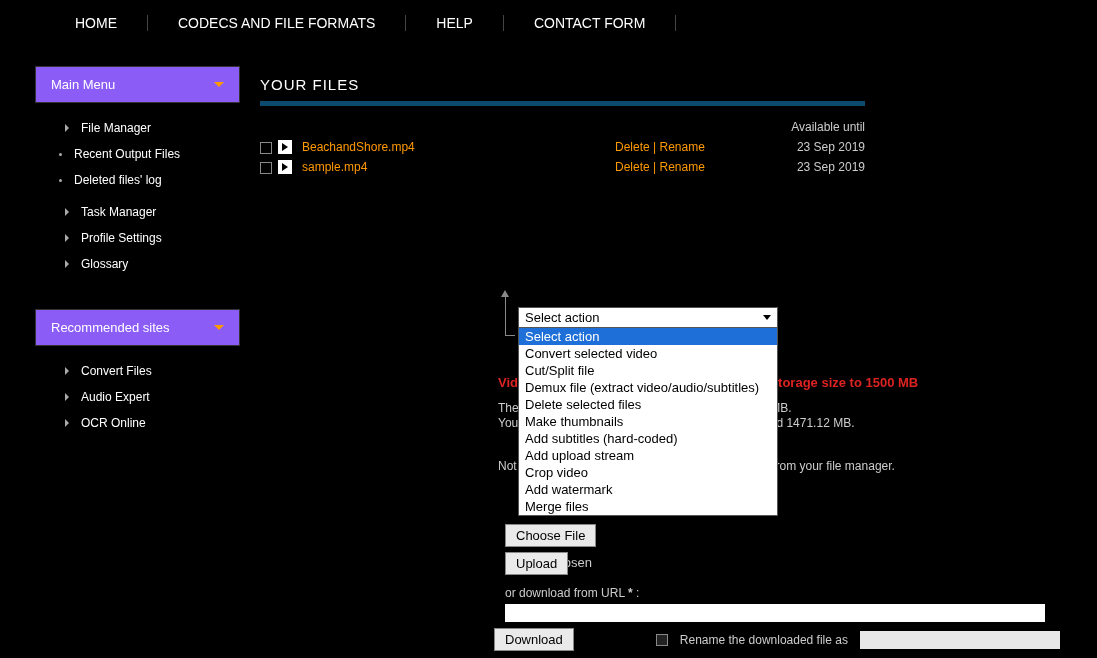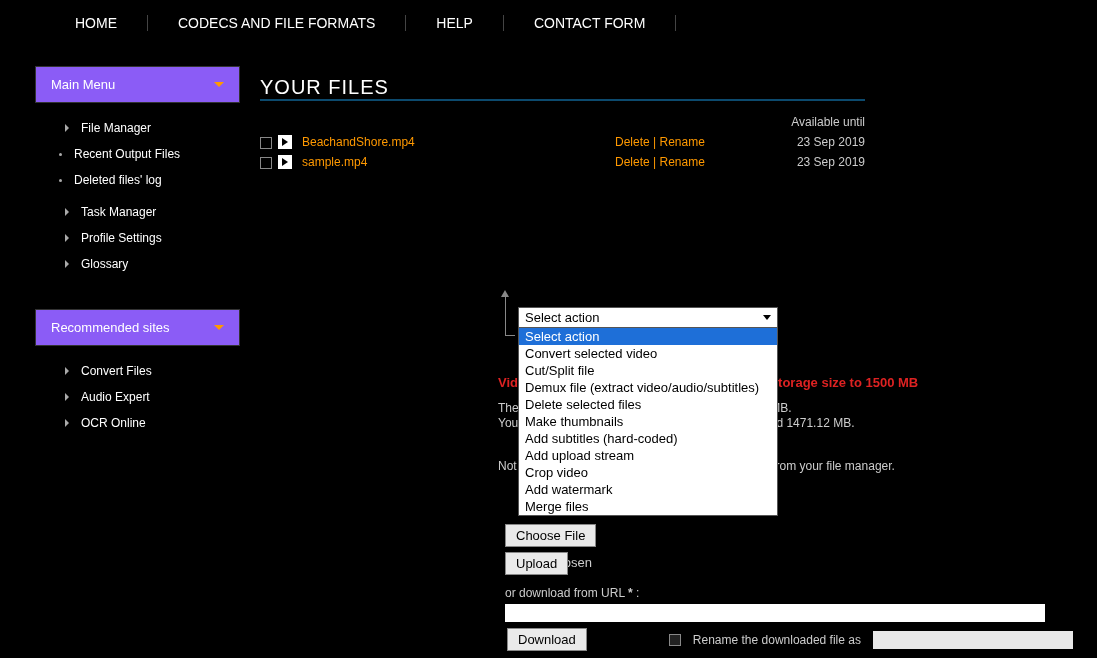--- a/index.html
+++ b/index.html
@@ -9,21 +9,21 @@
 .layout { display: flex; }
 .sidebar { width: 240px; padding-left: 35px; margin-top: 20px; }
 .panel-header { background: #8b5cf6; border: 1px solid #333; padding: 10px 15px; display: flex; justify-content: space-between; align-items: center; width: 205px; }
 .chev-down { width: 0; height: 0; border-left: 5px solid transparent; border-right: 5px solid transparent; border-top: 5px solid #f90; }
 .menu { padding: 12px 0 32px 0; }
 .menu-item { display: flex; align-items: center; padding: 6px 0 6px 30px; font-size: 12px; cursor: pointer; }
 .chev-right { width: 0; height: 0; border-top: 4px solid transparent; border-bottom: 4px solid transparent; border-left: 4px solid #aaa; margin-right: 12px; }
 .bullet { width: 3px; height: 3px; background: #aaa; border-radius: 50%; margin-left: 14px; margin-right: 12px; }
 .sub { padding-left: 10px; }
 .main { flex: 1; padding: 30px 40px 0 20px; position: relative; }
-.page-title { font-size: 20px; font-weight: normal; letter-spacing: 1px; border-bottom: 2px solid #0c4a6e; width: 605px; }
+.page-title { font-size: 15px; font-weight: normal; letter-spacing: 1px; padding-bottom: 8px; border-bottom: 5px solid #0c4a6e; width: 605px; }
 .avail { color: #ccc; font-size: 12px; text-align: right; width: 605px; margin-top: 14px; }
 .file-row { display: flex; align-items: flex-end; width: 605px; margin-top: 6px; }
 .chk { width: 12px; height: 12px; border: 1px solid #888; background: #000; margin-right: 6px; cursor: pointer; }
 .play { width: 14px; height: 14px; background: #fff; display: flex; align-items: center; justify-content: center; margin-right: 10px; cursor: pointer; }
 .play-tri { width: 0; height: 0; border-top: 4px solid transparent; border-bottom: 4px solid transparent; border-left: 6px solid #000; }
 .fname { color: #f90; font-size: 12px; flex: 1; cursor: pointer; }
 .actions { width: 175px; font-size: 12px; }
 .actions a { color: #f90; cursor: pointer; }
 .sep { color: #f90; }
 .fdate { color: #ccc; font-size: 12px; width: 75px; text-align: right; }
@@ -41,21 +41,21 @@
 .bt1 { top: 355px; }
 .bt2 { top: 370px; }
 .bt3 { top: 413px; }
 .btn { background: #eaeaea; color: #000; border: 1px solid #888; padding: 3px 10px; font-size: 13px; cursor: pointer; }
 .choose-row { position: absolute; left: 265px; top: 478px; display: flex; align-items: center; gap: 8px; flex-direction: column; }
 .nofile { color: #ccc; font-size: 13px; }
 .upload-btn { position: absolute; left: 265px; top: 506px; }
 .ordl { position: absolute; left: 265px; top: 540px; color: #ccc; font-size: 12px; }
 .ordl .ast { font-weight: bold; }
 .url-input { position: absolute; left: 265px; top: 558px; width: 540px; height: 18px; background: #fff; border: none; padding: 0 4px; }
-.dl-row { position: absolute; left: 267px; top: 582px; display: flex; align-items: center; gap: 12px; }
+.dl-row { position: absolute; left: 254px; top: 582px; display: flex; align-items: center; gap: 12px; }
 .chkbox { width: 12px; height: 12px; border: 1px solid #888; background: #222; margin-left: 70px; cursor: pointer; }
 .rename-label { color: #ccc; font-size: 12px; }
 .rename-input { width: 200px; height: 18px; background: #e8e8e8; border: none; }
 </style>
 </head>
 <body>
 
 <div class="topnav">
   <div class="topnav-item">HOME</div>
   <div class="topnav-item">CODECS AND FILE FORMATS</div>

